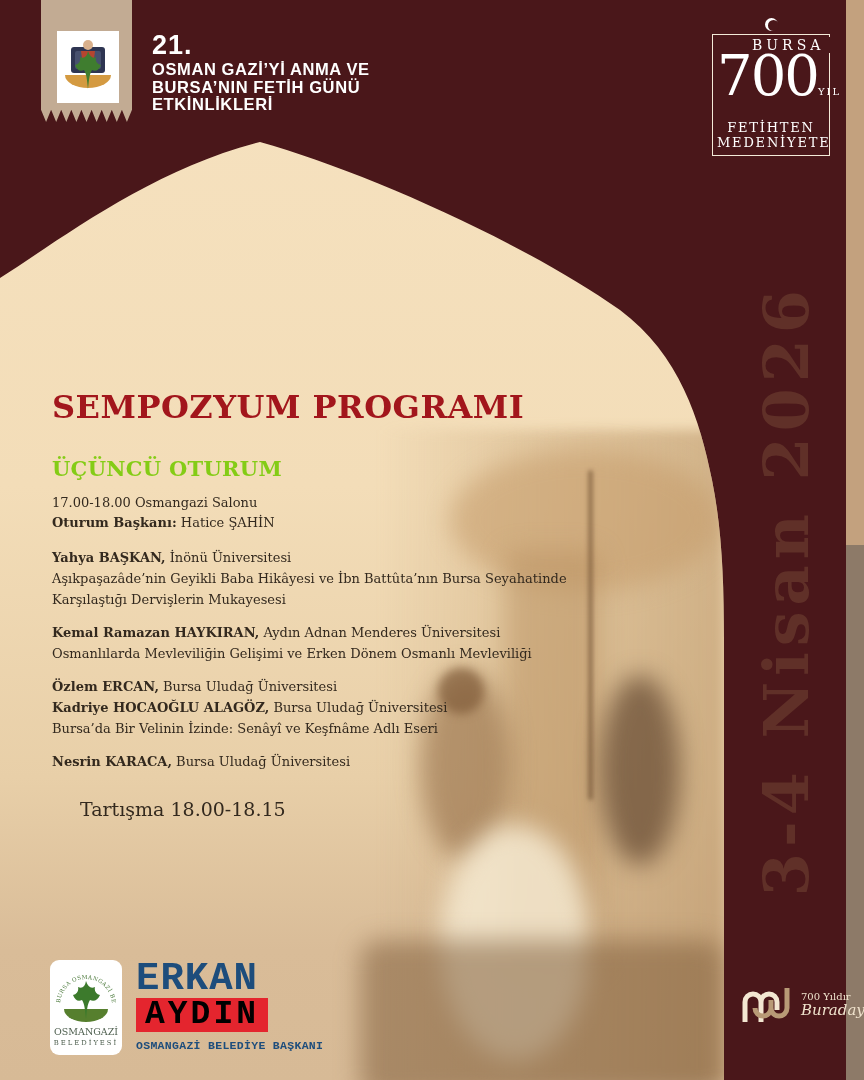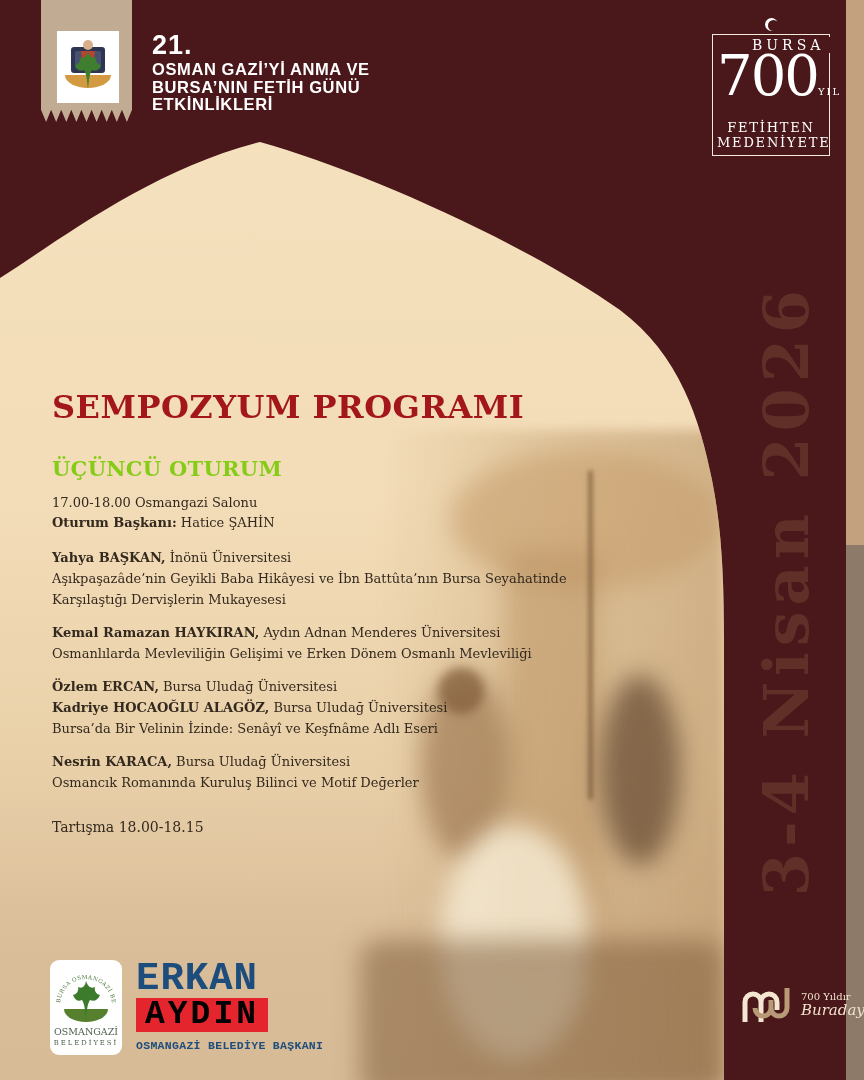--- a/index.html
+++ b/index.html
@@ -60,21 +60,21 @@
 
   
   .content{position:absolute;left:52px;top:388px;width:600px;color:#33291e;}
   .content .nowrap{white-space:nowrap;}
   .p-title{font-size:32px;font-weight:bold;color:#a2161c;letter-spacing:.5px;margin:0 0 30px;}
   .s-title{font-size:21px;font-weight:bold;color:#84cc16;margin:0 0 12px;letter-spacing:.3px;}
   .line{font-size:13px;line-height:20px;}
   .chair{margin-bottom:14px;}
   .entry{margin-bottom:12px;}
   .entry .line{line-height:21px;}
-  .discussion{margin-top:26px;font-size:14px;}
+  .discussion{margin-top:26px;font-size:19px;margin-left:28px;}
 
   
   .muni-card{position:absolute;left:50px;top:960px;width:72px;height:95px;background:#fff;border-radius:9px;
     display:flex;align-items:center;justify-content:center;}
   .mayor{position:absolute;left:136px;top:960px;font-family:Liberation Mono, monospace;font-weight:bold;}
   .mayor .fn{font-size:39px;line-height:38px;color:#1d4d7c;letter-spacing:1px;}
   .mayor .ln{display:inline-block;background:#e4252e;color:#000000;font-size:33px;line-height:33px;
     padding:0 9px 1px;letter-spacing:3px;margin-top:0;}
   .mayor .ttl{font-size:11.5px;color:#1d4d7c;letter-spacing:.3px;margin-top:7px;}
   .logo700{position:absolute;left:738px;top:982px;display:flex;align-items:center;gap:7px;}
@@ -173,21 +173,20 @@
         <span>Bursa Uludağ Üniversitesi</span>
       </div>
       <div class="line nowrap">Bursa’da Bir Velinin İzinde: Senâyî ve Keşfnâme Adlı Eseri</div>
     </div>
 
     <div class="entry">
       <div class="line nowrap">
         <b>Nesrin KARACA,</b>
         <span>Bursa Uludağ Üniversitesi</span>
       </div>
-      <div class="line nowrap">Osmancık Romanında Kuruluş Bilinci ve Motif Değerler</div>
     </div>
 
     <div class="discussion nowrap">Tartışma 18.00-18.15</div>
   </main>
 
   <div class="muni-card">
     <svg width="68" height="90" viewBox="0 0 68 90">
       <defs>
           <path id="oarc" d="M10,42 A26,26 0 1,1 62,42" transform="translate(-2,0)"></path>
         </defs>

